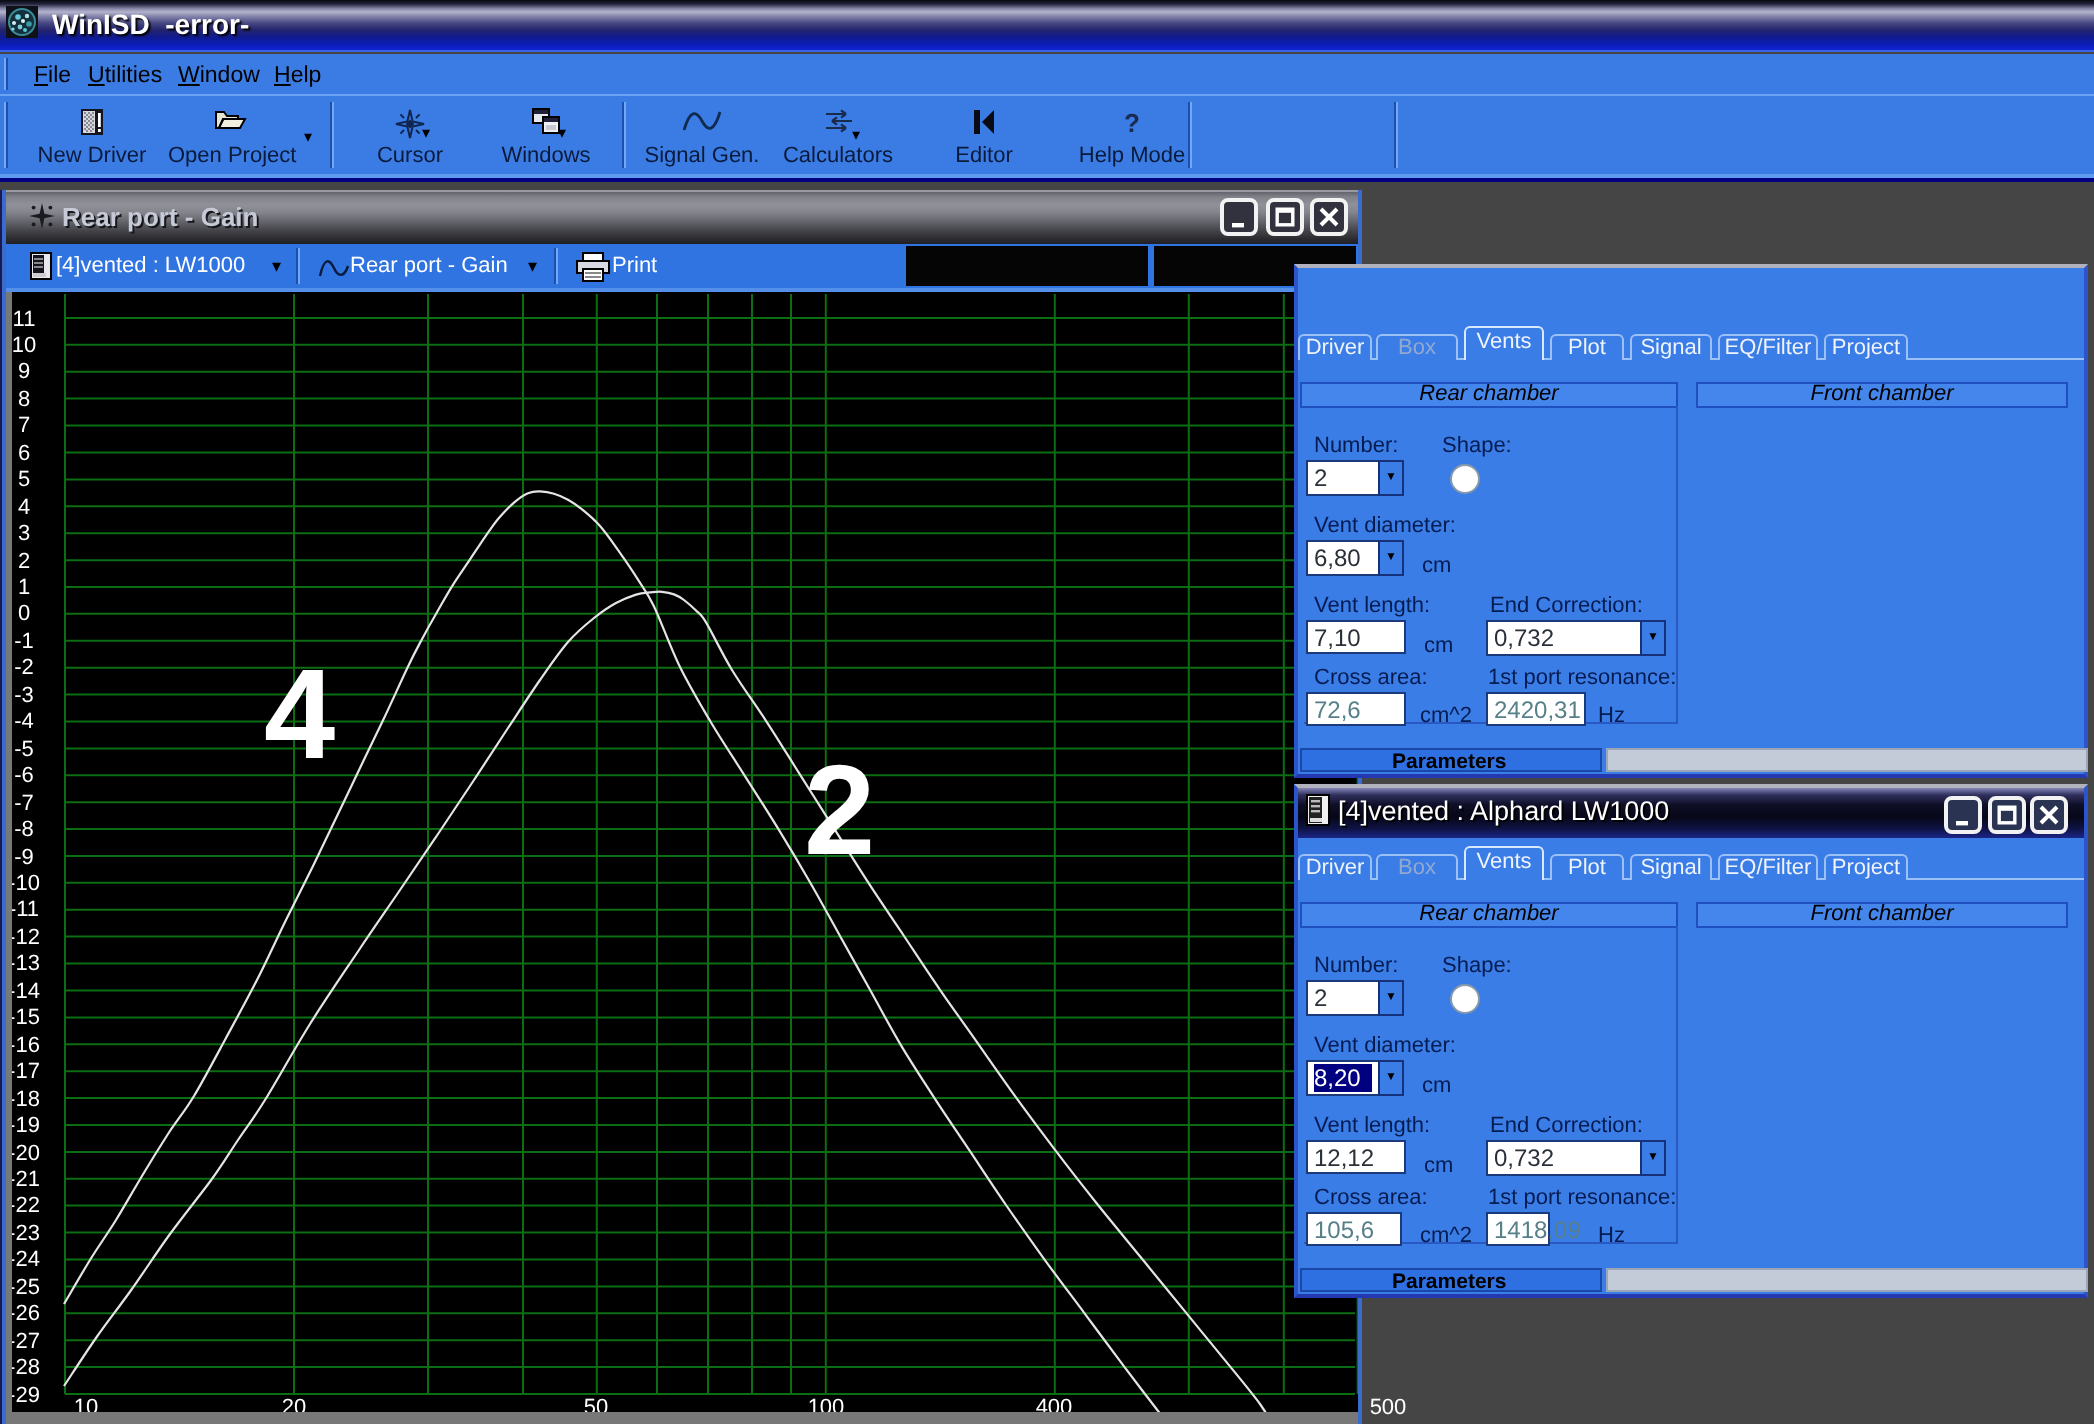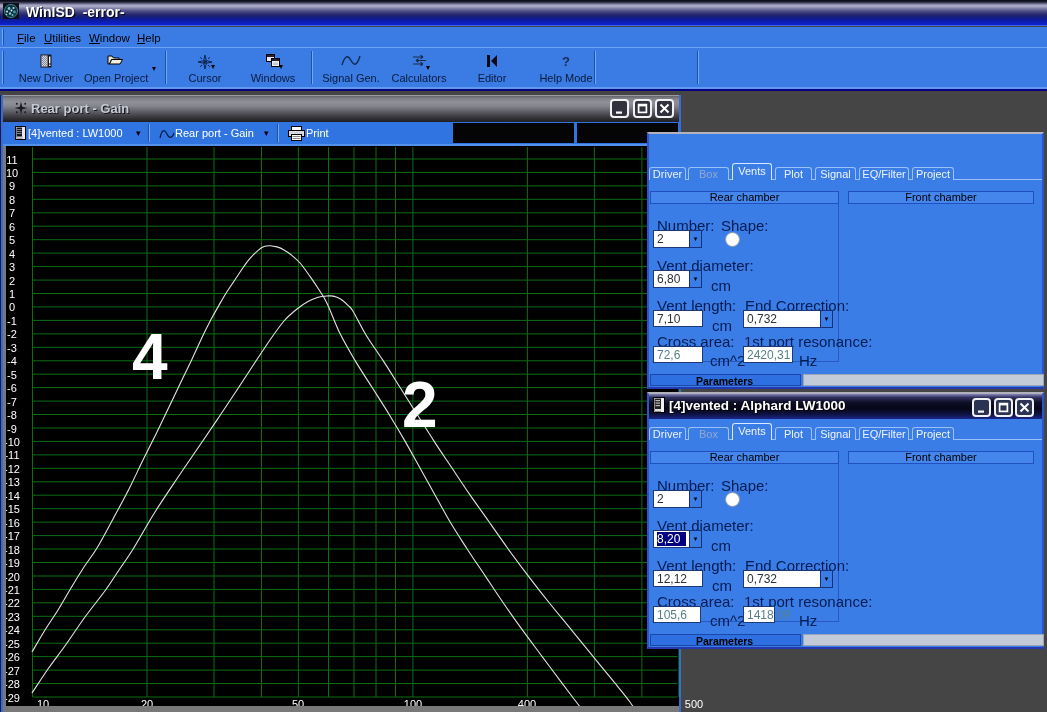--- a/index.html
+++ b/index.html
@@ -36,24 +36,24 @@
 .fwin { left:647px; width:397px; height:257px; background:#3b7de6; border-top:2px solid #b2b2bc;
  border-left:2px solid #2e54cc; border-right:2px solid #2e54cc; border-bottom:2px solid #2438b0; }
 .ftitle { left:0; top:0; width:393px; height:25px; }
 .tabs { left:0; top:25px; width:393px; height:21px; border-bottom:1px solid #9cc0f8; }
 .tab { position:absolute; top:8px; height:13px; background:#3b7de6;
  border:1px solid #9cc0f8; border-bottom:none; border-radius:3px 3px 0 0;
  font-size:11px; color:#eef3fd; text-align:center; line-height:12px; }
 .tab.active { top:4px; height:17px; border-color:#d8e8ff; line-height:15px; }
 .fbody { left:0; top:47px; width:393px; height:192px; }
 .chamb { position:absolute; top:10px; height:13px; background:#4486ec; border:1px solid #2050c0;
- font-size:11px; color:#000; text-align:center; line-height:11px; }
+ font-size:11px; color:#000; text-align:center; line-height:11px;font-style:italic; }
 .gbox { position:absolute; left:3px; top:22px; width:187px; height:159px;
  border-right:1px solid #2858c0; border-bottom:1px solid #2858c0; }
-.lab { position:absolute; font-size:15px; color:#041c52; white-space:nowrap; }
+.lab { position:absolute; font-size:11px; color:#041c52; white-space:nowrap; }
 .inp { position:absolute; height:17px; background:#fff; border:1px solid #1c3a7a;
  font-size:12px; color:#2a3038; padding:1px 0 0 3px; }
 .inp.ro { color:#567f88; }
 .combo { position:absolute; height:19px; }
 .combo .fld { position:absolute; left:0; top:0; height:18px;
  background:#fff; border:1px solid #1c3a7a; font-size:12px; color:#2a3038; padding:1px 0 0 3px; }
 .combo .cbtn { position:absolute; top:0; width:13px; height:18px; background:#3b7de6;
  border:1px solid #16307a; font-size:6px; color:#000; text-align:center; line-height:16px; }
 .combo .fld + .cbtn { left:36px; }
 .combo .fld[style*="78px"] + .cbtn { left:77px; }
@@ -363,21 +363,21 @@
 <div class="abs fwin" style="top:392px">
  <div class="abs ftitle" style="background:linear-gradient(180deg,#8585b8 0%,#30305e 14%,#0e0e26 34%,#070718 58%,#0e1240 80%,#1b2588 100%);">
    <svg class="abs" style="left:4px;top:3px" width="12" height="16" viewBox="0 0 12 16">
         <rect x="0.5" y="0.5" width="11" height="15" fill="#f0f0f0" stroke="#000"></rect>
         <rect x="1.5" y="1.5" width="6.5" height="13" fill="#222"></rect>
         <rect x="2.5" y="3" width="4.5" height="1.2" fill="#bbb"></rect>
         <rect x="2.5" y="5.5" width="4.5" height="1.2" fill="#bbb"></rect>
         <rect x="2.5" y="8" width="4.5" height="1.2" fill="#bbb"></rect>
         <rect x="2" y="12" width="6" height="2" fill="#ddd"></rect>
       </svg>
-   <div class="abs" style="left:20px;top:4px;font-size:13.5px;font-weight:bold;color:#fff;text-shadow:1px 1px 0 #000">[4]vented : Alphard LW1000</div>
+   <div class="abs" style="left:20px;top:4px;font-size:13.5px;font-weight:normal;color:#fff;text-shadow:1px 1px 0 #000">[4]vented : Alphard LW1000</div>
    <div class="wbtn" style="left:323.0px;top:3.5px;background:#2b3352"><svg width="15" height="15" viewBox="0 0 15 15">
           <rect x="4" y="10.5" width="6" height="2.2" fill="#fff"></rect>
         </svg></div>
 <div class="wbtn" style="left:344.6px;top:3.5px;background:#2b3352"><svg width="15" height="15" viewBox="0 0 15 15">
           <rect x="3.6" y="3.6" width="7.8" height="7.8" fill="none" stroke="#fff" stroke-width="1.7"></rect>
           <rect x="3.6" y="3" width="7.8" height="2.4" fill="#fff"></rect>
         </svg></div>
 <div class="wbtn" style="left:366.2px;top:3.5px;background:#2b3352"><svg width="15" height="15" viewBox="0 0 15 15">
           <path d="M3.5 3.5 L11.5 11.5 M11.5 3.5 L3.5 11.5" stroke="#fff" stroke-width="2" fill="none"></path>
         </svg></div>

